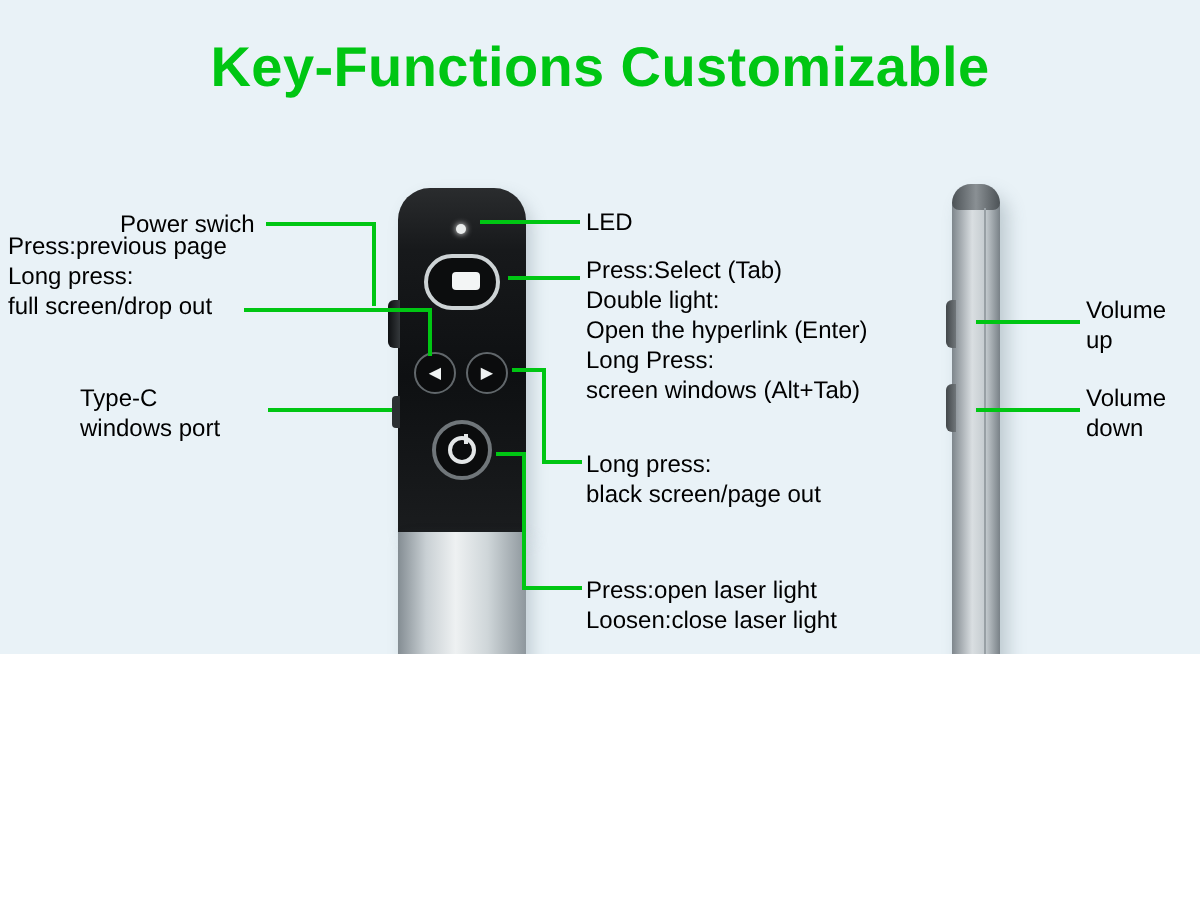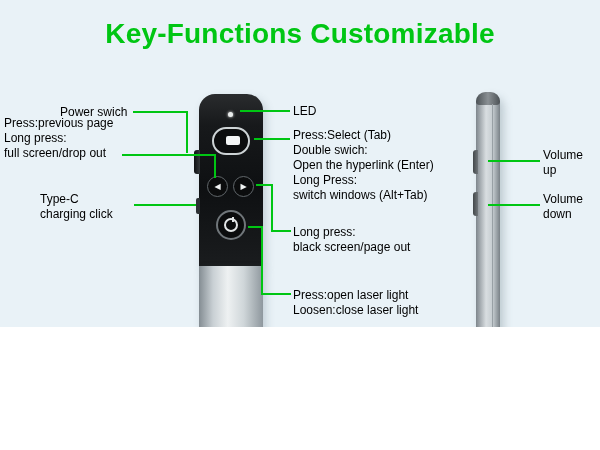--- a/index.html
+++ b/index.html
@@ -154,36 +154,36 @@
   <div class="lb" style="left:4px; top:116px;">
     <div class="ln"><span>Press:</span><span class="b">previous page</span></div>
     <div class="ln"><span>Long press:</span></div>
     <div class="ln"><span class="b">full screen/drop out</span></div>
   </div>
   <div class="cl" style="left:122px; top:154px; width:94px; height:2px;"></div>
   <div class="cl" style="left:214px; top:154px; width:2px; height:24px;"></div>
 
   <div class="lb" style="left:40px; top:192px; width:92px; text-align:left;">
     <div class="ln">Type-C</div>
-    <div class="ln">charging click</div>
+    <div class="ln">windows port</div>
   </div>
   <div class="cl" style="left:134px; top:204px; width:62px; height:2px;"></div>
 
   <div class="label" style="left:55px; top:407px;">Type-C/USB</div>
   <div class="cl" style="left:128px; top:412px; width:84px; height:2px;"></div>
 
   <div class="label" style="left:293px; top:104px;">LED</div>
   <div class="cl" style="left:240px; top:110px; width:50px; height:2px;"></div>
 
   <div class="lb" style="left:293px; top:128px;">
     <div class="ln"><span>Press:</span><span class="b">Select (Tab)</span></div>
-    <div class="ln"><span>Double swich:</span></div>
+    <div class="ln"><span>Double light:</span></div>
     <div class="ln"><span class="b">Open the hyperlink (Enter)</span></div>
     <div class="ln"><span>Long Press:</span></div>
-    <div class="ln"><span class="b">switch windows (Alt+Tab)</span></div>
+    <div class="ln"><span class="b">screen windows (Alt+Tab)</span></div>
   </div>
   <div class="cl" style="left:254px; top:138px; width:36px; height:2px;"></div>
 
   <div class="lb" style="left:293px; top:225px;">
     <div class="ln"><span>Long press:</span></div>
     <div class="ln"><span class="b">black screen/page out</span></div>
   </div>
   <div class="cl" style="left:256px; top:184px; width:17px; height:2px;"></div>
   <div class="cl" style="left:271px; top:184px; width:2px; height:48px;"></div>
   <div class="cl" style="left:271px; top:230px; width:20px; height:2px;"></div>

